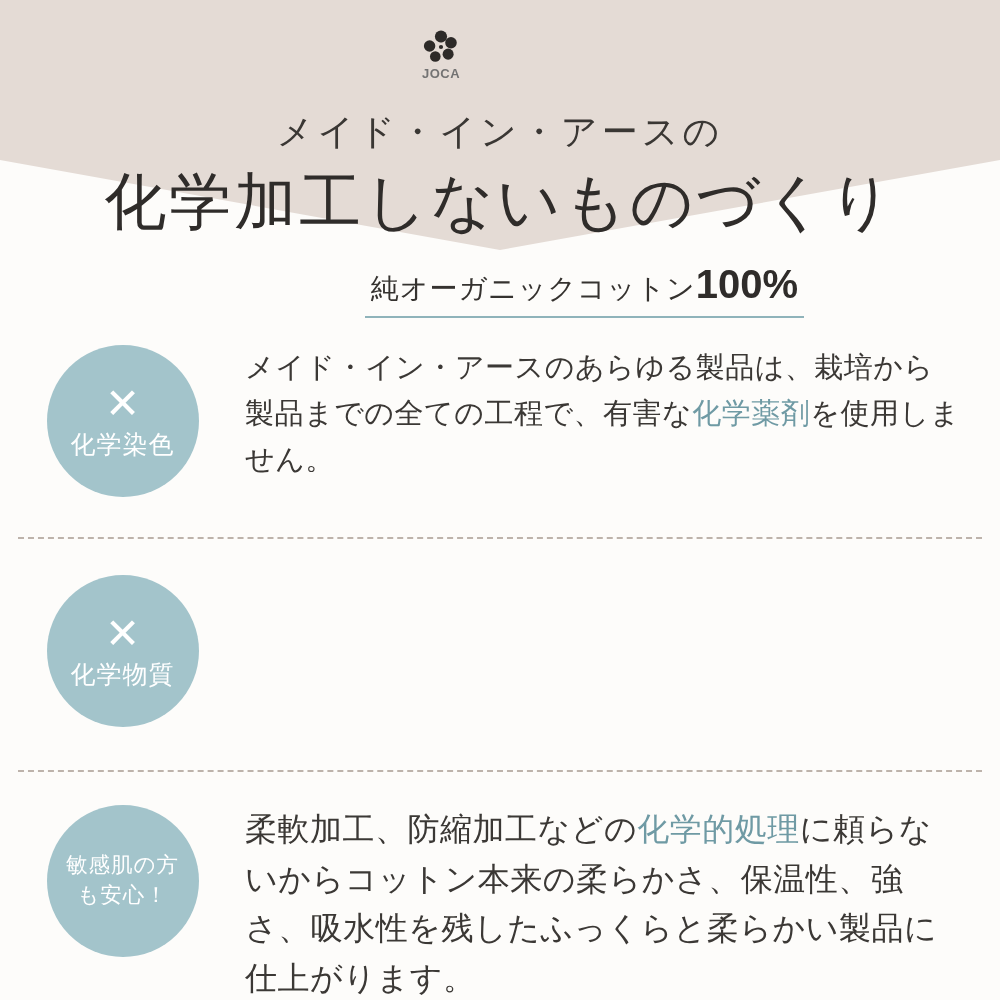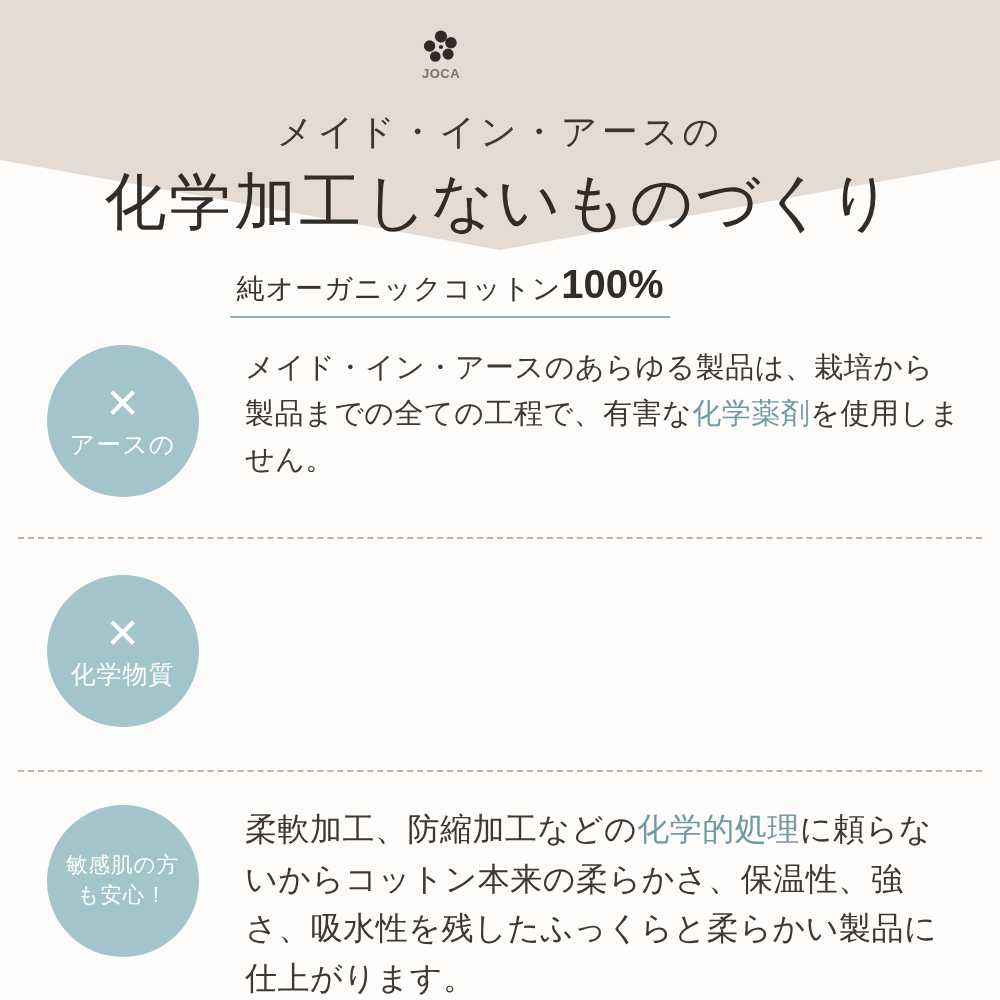--- a/index.html
+++ b/index.html
@@ -98,22 +98,21 @@
     letter-spacing: 3px;
     color: #2f2c2a;
     font-family: "DejaVu Sans", sans-serif;
   }
 
   .head-note {
     position: absolute;
     top: 262px;
     left: 0;
     width: 804px;
-    text-align: center;
-    padding-left: 48px;
+    text-align: right;
   }
   .head-note-inner {
     display: inline-block;
     border-bottom: 2px solid #8fb3ba;
     padding: 0 6px 8px 6px;
     font-family: "DejaVu Sans", sans-serif;
   }
   .head-note-jp {
     font-size: 28px;
     letter-spacing: 1px;
@@ -235,21 +234,21 @@
   <div class="head-note">
     <span class="head-note-inner">
       <span class="head-note-jp">純オーガニックコットン</span><span class="head-note-num">100%</span>
     </span>
   </div>
 
   <div class="row row-1">
     <div class="badge-wrap">
       <div class="badge">
         <div class="badge-x">✕</div>
-        <div class="badge-label">アースの</div>
+        <div class="badge-label">化学染色</div>
       </div>
     </div>
     <div class="body-text">
       <span>メイド・イン・アースのあらゆる製品は、栽培から製品までの全ての工程で、有害な</span><span class="hl">化学薬剤</span><span>を使用しません。</span>
     </div>
   </div>
 
   <div class="divider divider-1"></div>
 
   <div class="row row-2">

